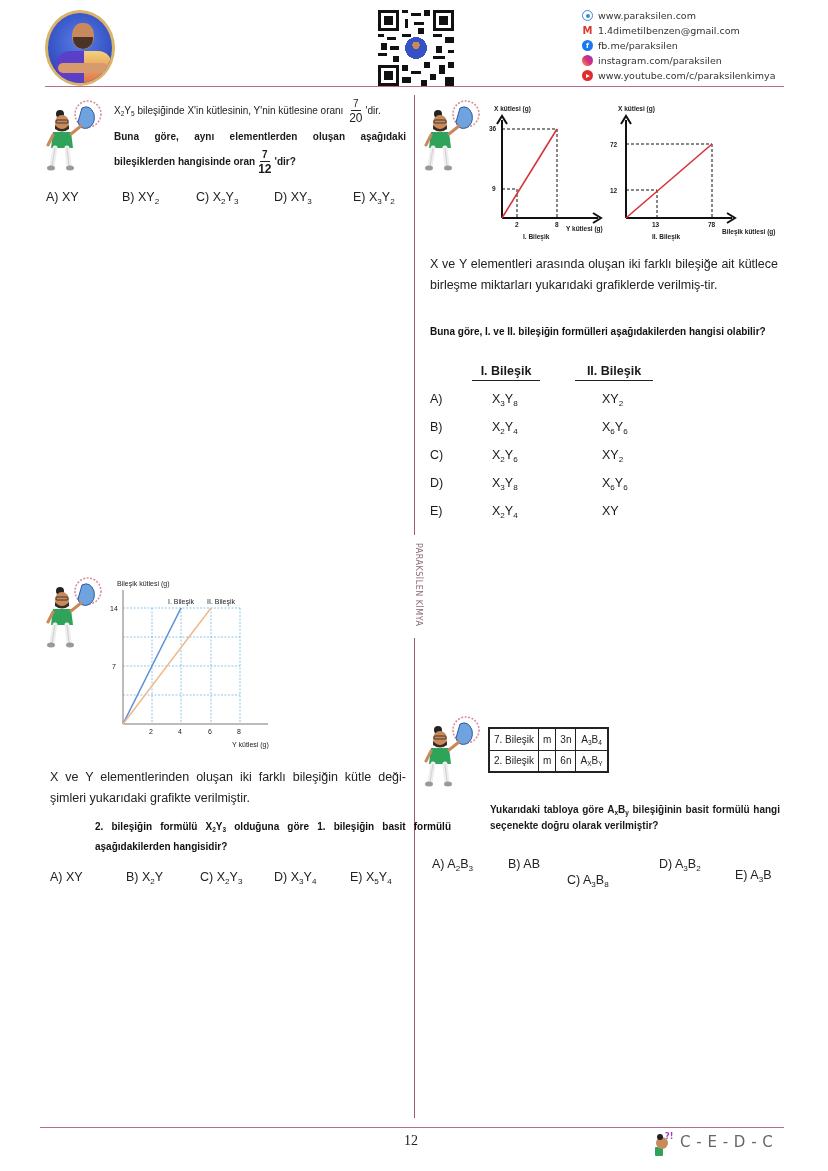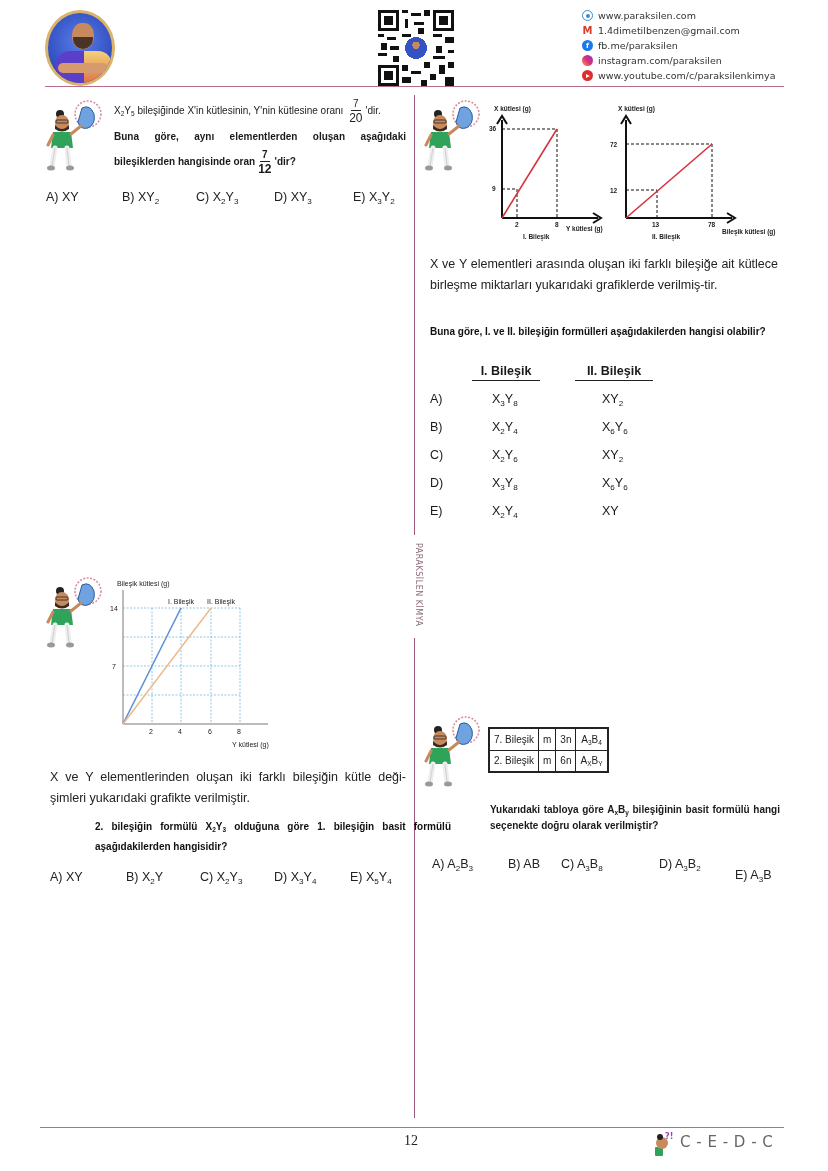--- a/index.html
+++ b/index.html
@@ -383,21 +383,21 @@
         </tr>
   </tbody>
     </table>
 </div>
 
 <div class="abs small-b" style="left:490px; top:802px; width:290px; font-size:10px; line-height:16px; text-align:justify;" id="q4-q"><span>Yukarıdaki tabloya göre </span><span><span>A</span><sub>x</sub><span>B</span><sub>y</sub></span><span> bileşiğinin basit formülü hangi seçenekte doğru olarak verilmiştir?</span></div>
 
 <div class="abs opts" style="left: 432px; top: 857px; width: 350px; position: absolute;" id="q4-opts">
     <div class="opt" style="position: absolute; left: 0px;"><span>A) </span><span><span>A</span><sub>2</sub><span>B</span><sub>3</sub></span></div>
     <div class="opt" style="position: absolute; left: 76px;"><span>B) </span><span><span>A</span><span>B</span></span></div>
-    <div class="opt" style="position: absolute; left: 129px;"><span>C) </span><span><span>A</span><sub>3</sub><span>B</span><sub>8</sub></span></div>
+    <div class="opt" style="position: absolute; left: 135px; margin-top: 16px;"><span>C) </span><span><span>A</span><sub>3</sub><span>B</span><sub>8</sub></span></div>
     <div class="opt" style="position: absolute; left: 227px;"><span>D) </span><span><span>A</span><sub>3</sub><span>B</span><sub>2</sub></span></div>
     <div class="opt" style="position: absolute; left: 303px; margin-top: 11px;"><span>E) </span><span><span>A</span><sub>3</sub><span>B</span></span></div>
   </div>
 
 <div class="abs hr-bot"></div>
 <div class="abs pagenum">12</div>
 <div class="abs ans-icon">
   <svg viewBox="0 0 22 26" width="22" height="26">
     <rect x="1" y="16" width="8" height="9" rx="1" fill="#2fa35a"></rect>
     <circle cx="8" cy="12" r="6" fill="#c88a5c"></circle>

